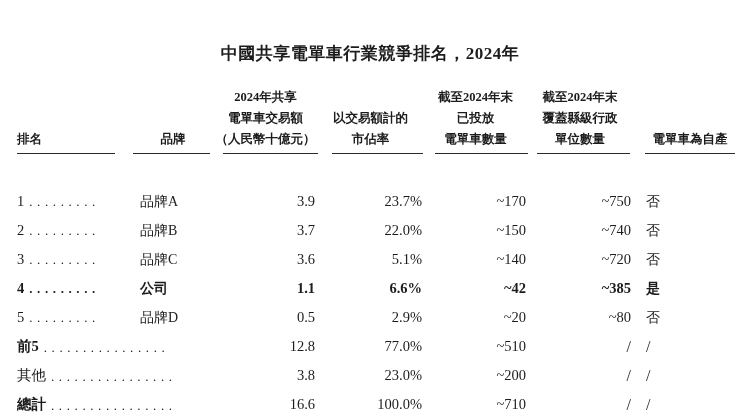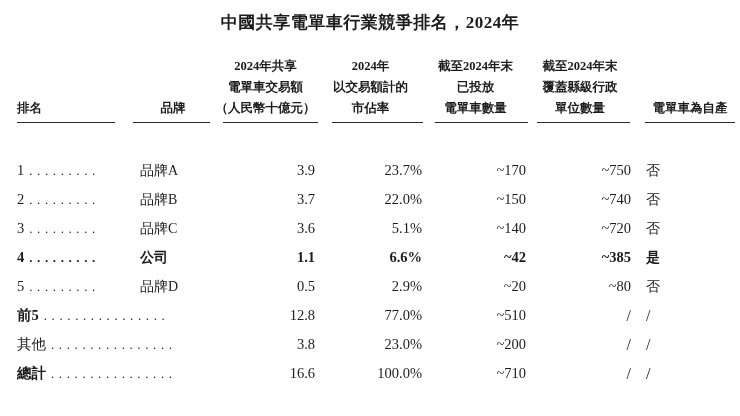--- a/index.html
+++ b/index.html
@@ -3,21 +3,21 @@
 <meta charset="utf-8">
 <style>
   html,body { margin:0; padding:0; }
   body {
     width:740px; height:416px; background:#ffffff; color:#1c1c1c;
     font-family:"Liberation Serif","DejaVu Serif",serif;
     overflow:hidden;
   }
   .title {
     text-align:center; font-weight:bold; font-size:17px;
-    padding-top:11px; letter-spacing:0.5px;
+    padding-top:11px; letter-spacing:0.5px;margin-top:31px;
   }
   .tbl { margin-left:17px; margin-top:22px; width:718px; }
   .grid { display:grid; grid-template-columns:116px 80px 105px 105px 105px 104px 13px 90px; }
   
   .hcell {
     display:flex; flex-direction:column; justify-content:flex-end;
     align-items:flex-start; font-weight:bold; font-size:12.5px; line-height:21px;
   }
   .hcell .hl { width:100%; text-align:center; white-space:nowrap; }
   .h-rank .hl { text-align:left; }
@@ -26,21 +26,21 @@
   .u-brand { width:77px;  margin-left:0; }
   .u3 { width:95px; margin-left:10px; }
   .u4 { width:91px; margin-left:14px; }
   .u5 { width:93px; margin-left:12px; }
   .u6 { width:93px; margin-left:9px; }
   .u7 { width:90px; margin-left:0; }
   
   .body { margin-top:33px; }
   .row { height:29px; align-items:center; font-size:14.5px; }
   .rank-cell { display:flex; align-items:baseline; overflow:hidden; white-space:nowrap; }
-  .sum-cell  { grid-column:1 / span 2; display:flex; align-items:center; overflow:hidden; white-space:nowrap; }
+  .sum-cell  { grid-column:1 / span 2; display:flex; align-items:flex-end; overflow:hidden; white-space:nowrap; }
   .dots { letter-spacing:4.6px; margin-left:5px; font-size:13px; color:#1c1c1c; }
   .brand-cell { padding-left:7px; font-size:14px; }
   .num { text-align:right; }
   .c3 { padding-right:3px; }
   .c4 { padding-right:1px; }
   .c5 { padding-right:2px; }
   .c6 { padding-right:1px; }
   .c7 { padding-left:1px; font-size:14px; }
   .bold { font-weight:bold; }
   .slash { font-size:16px; font-weight:normal; }
@@ -61,21 +61,20 @@
       <div class="hl">品牌</div>
       <div class="u u-brand"></div>
     </div>
     <div class="hcell">
       <div class="hl">2024年共享</div>
       <div class="hl">電單車交易額</div>
       <div class="hl">（人民幣十億元）</div>
       <div class="u u3"></div>
     </div>
     <div class="hcell">
-      <div class="hl">2024年</div>
       <div class="hl">以交易額計的</div>
       <div class="hl">市佔率</div>
       <div class="u u4"></div>
     </div>
     <div class="hcell">
       <div class="hl">截至2024年末</div>
       <div class="hl">已投放</div>
       <div class="hl">電單車數量</div>
       <div class="u u5"></div>
     </div>

